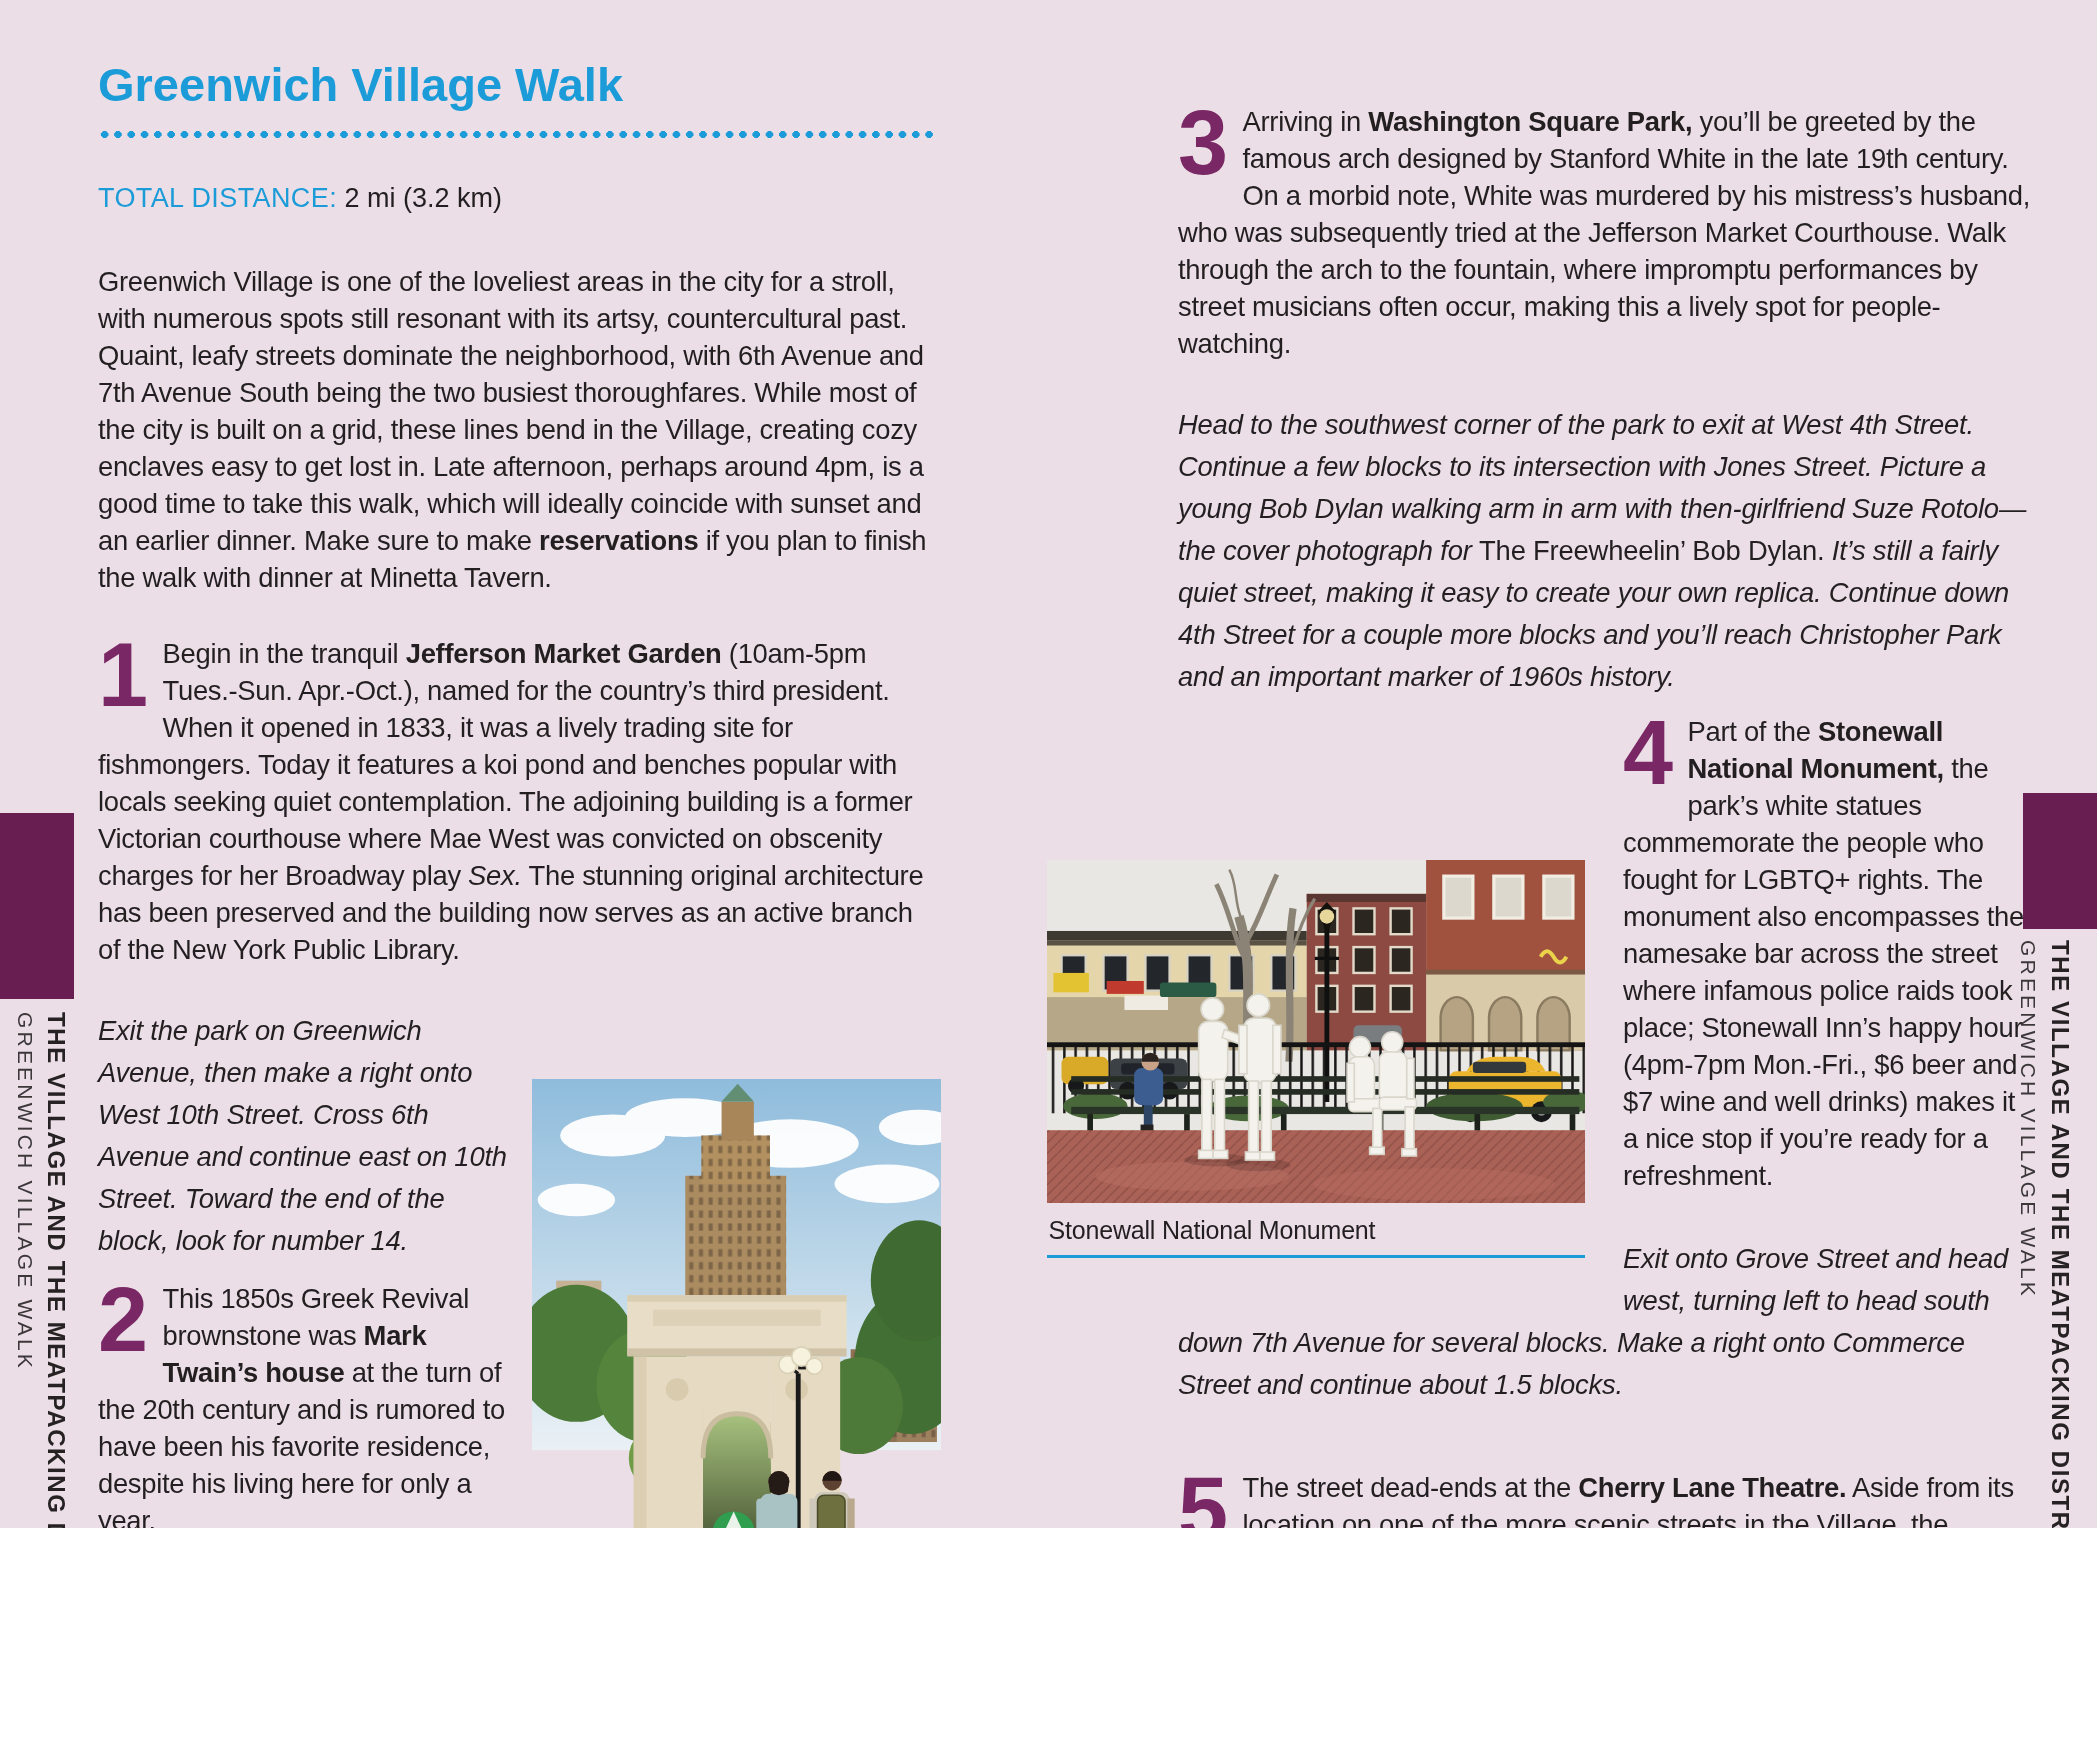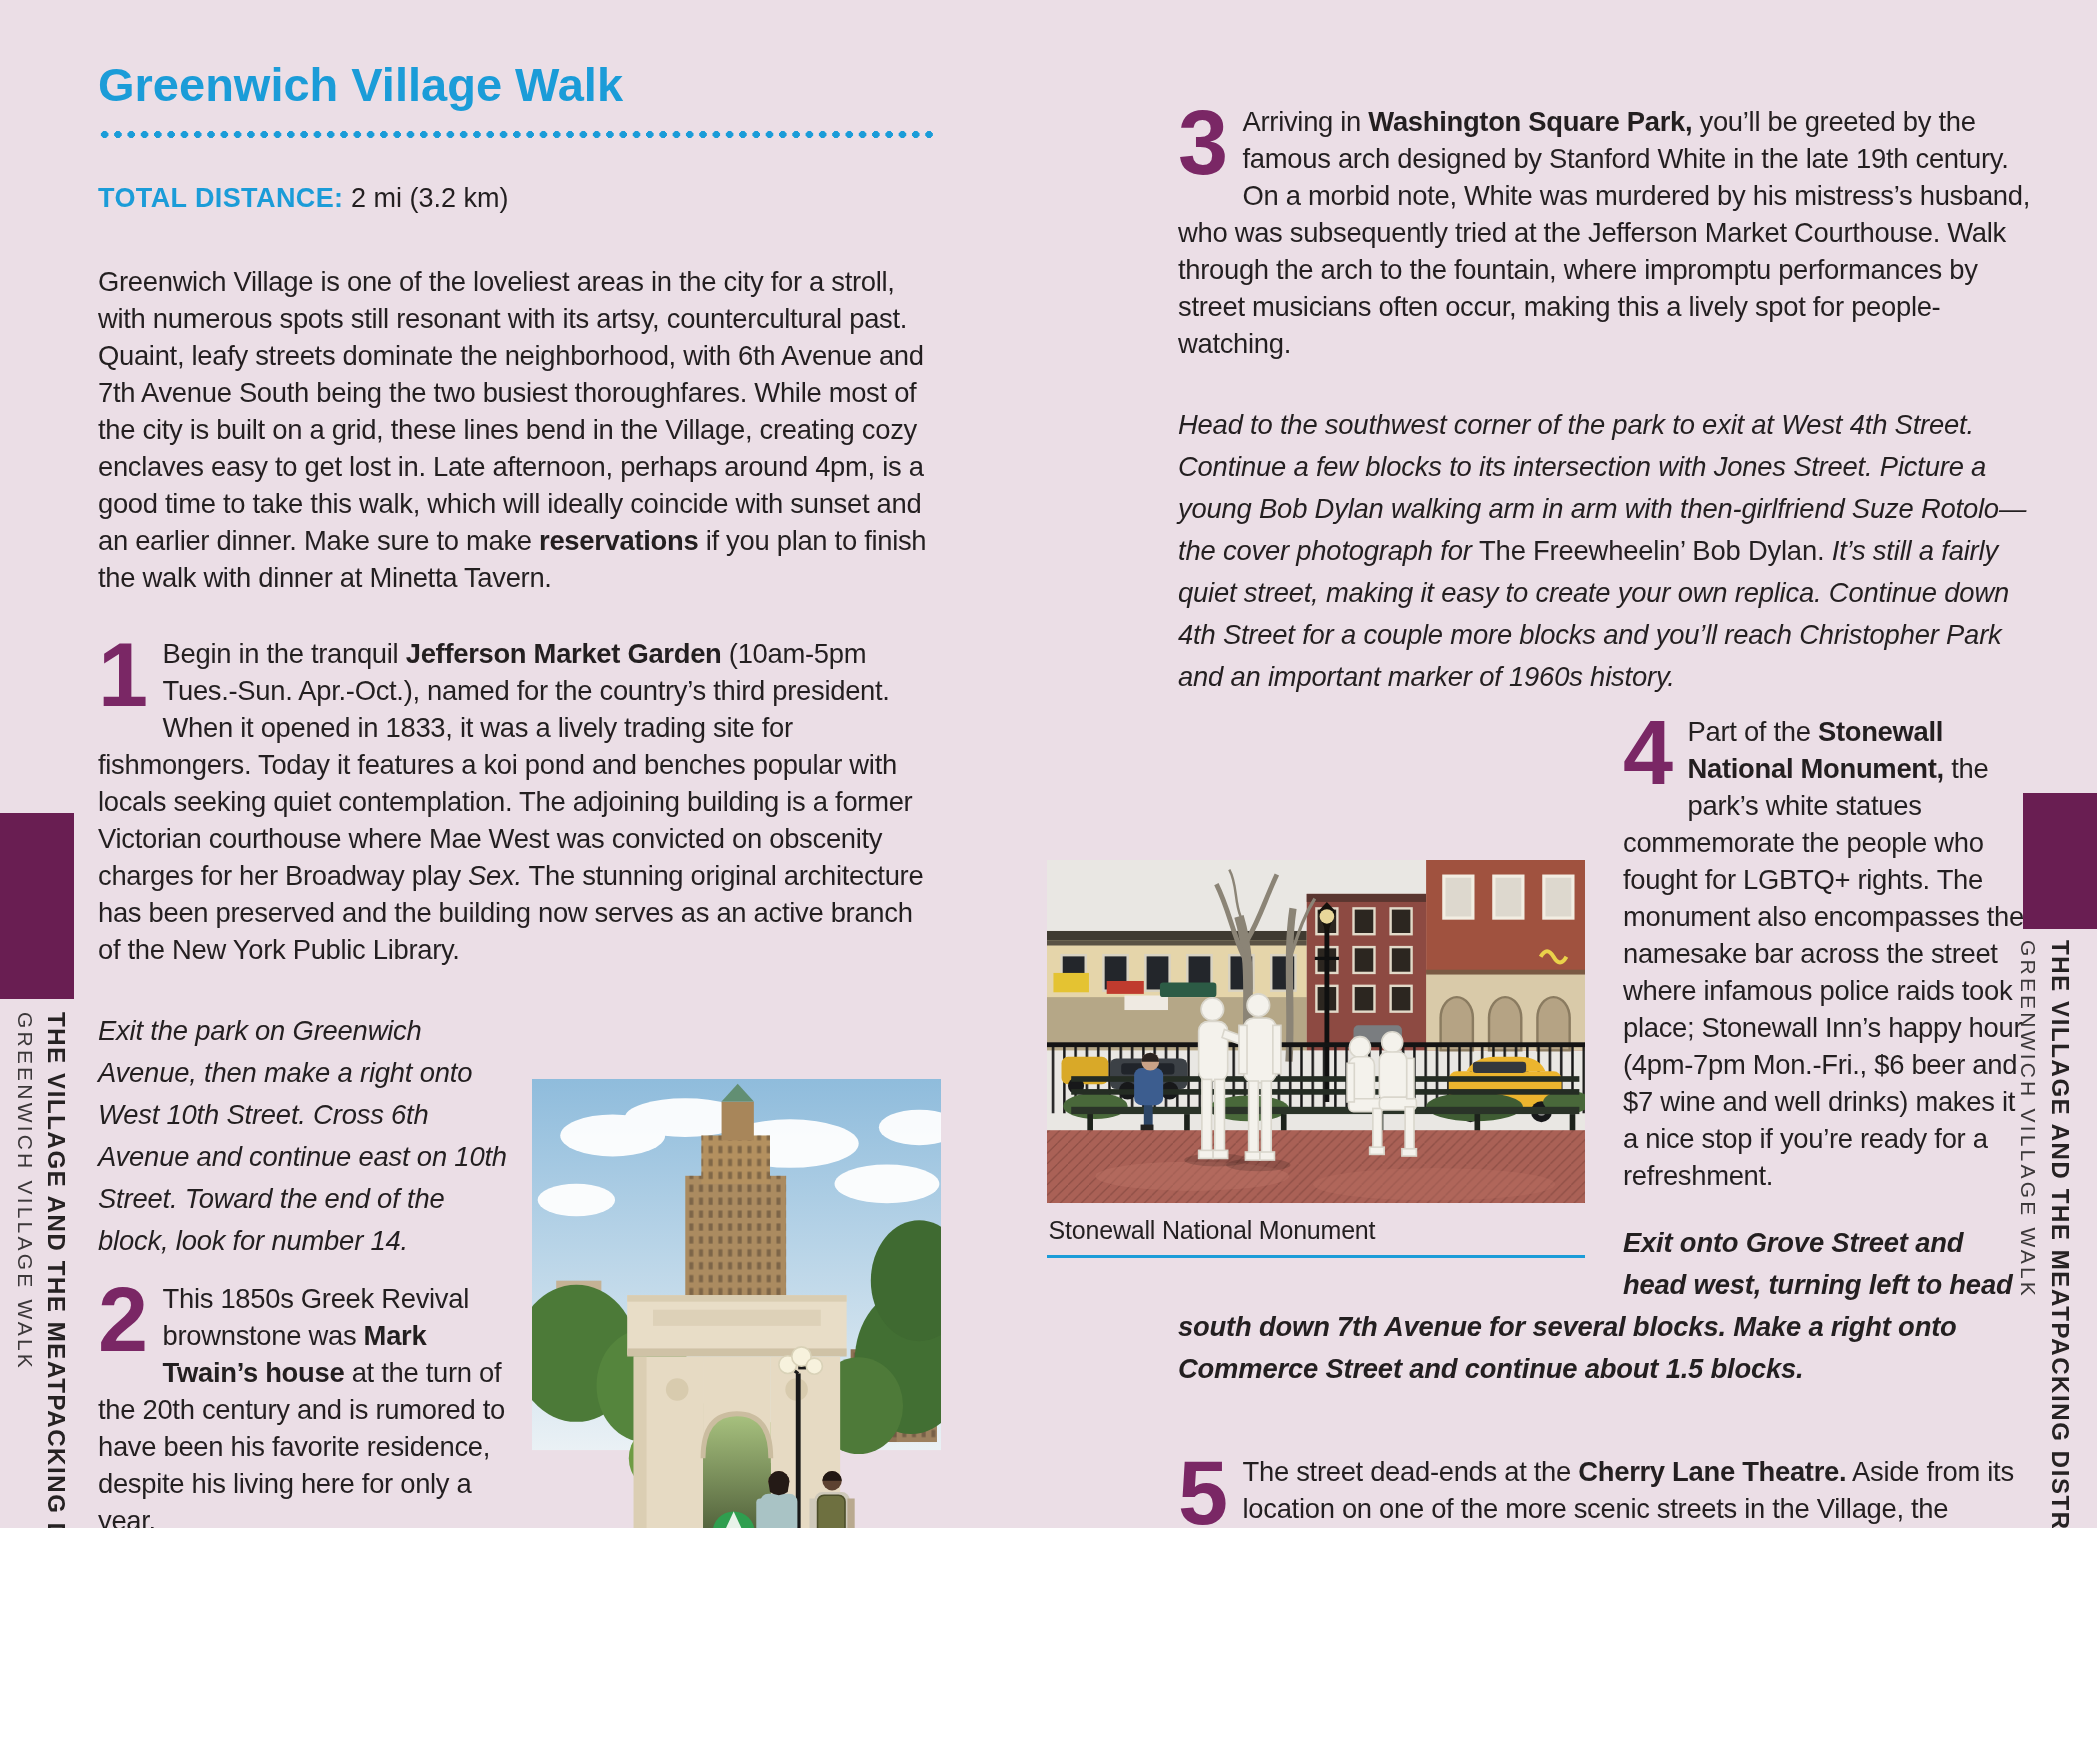--- a/index.html
+++ b/index.html
@@ -10,21 +10,21 @@
     position:relative; width:2097px; height:1528px; background:var(--bg);
     font-family:"Liberation Sans", sans-serif; color:var(--ink); overflow:hidden;
   }
   
   .col-left{position:absolute; left:98px; top:50px; width:843px;}
   .walk-title{margin:11.3px 0 0; font-size:47px; line-height:48px; font-weight:800; color:var(--blue); letter-spacing:0px;}
   .dotted-rule{margin-top:21px; height:9px; width:839px;
     background-image:radial-gradient(circle 3.7px, var(--blue) 3.6px, rgba(0,0,0,0) 3.8px);
     background-size:13.3px 9px; background-repeat:repeat-x;}
   .stats{margin-top:40px; font-size:27px; line-height:39px;}
-  .stat-label{color:var(--blue); font-weight:700; letter-spacing:0.4px;}
+  .stat-label{color:var(--blue); font-weight:400; letter-spacing:0.4px;}
   .stat-value{color:var(--ink);text-align:center;}
   .body-p{margin:0; font-size:27.4px; line-height:37px; letter-spacing:-0.3px;}
   .intro{margin-top:45px;}
   .step{margin-top:39px;}
   .step .num{float:left; font-size:90px; line-height:74px; height:74px; font-weight:700;
     color:var(--purple); margin:3.2px 14.5px 0 0;}
   .dir{margin:0; font-style:italic; font-size:27.4px; line-height:42px; letter-spacing:-0.2px;}
   .seg-b{font-weight:700;}
   .seg-i{font-style:italic;}
   .seg-r{font-style:normal;margin-top:25px;}
@@ -36,21 +36,21 @@
   figure{margin:0; padding:0;}
   .photo-left{float:right; width:409px; margin:69px 0 0 19.4px;}
   .photo-right{float:left; width:538px; margin:147px 38px 0 -131px; padding-bottom:47px;}
   .photo-svg{display:block; width:100%; height:auto;}
   figcaption{font-size:25px; line-height:29px; padding:13px 3.2px 9.7px 1.6px;
     border-bottom:3.2px solid var(--blue); color:var(--ink); letter-spacing:-0.2px;}
   
   .col-right{position:absolute; left:1178px; top:103px; width:855px;}
   .dir-r1{margin-top:42px;}
   .step4{margin-top:14.5px;}
-  .dir-r2{margin-top:28px;font-weight:bold;}
+  .dir-r2{margin-top:44px;}
   .step5{clear:both; padding-top:24px;}
   
   .tab{position:absolute; width:74px; background:var(--tab);}
   .tab-left{left:0; top:813px; height:186px;}
   .tab-right{right:0; top:793px; height:136px;}
   .vtext{position:absolute; writing-mode:vertical-rl; text-orientation:mixed; line-height:1; white-space:nowrap;}
   .spine-bold{font-weight:700; font-size:24px; letter-spacing:1.6px; color:#262223;}
   .spine-light{font-size:21px; letter-spacing:3.2px; color:#3c383a;}
   .spine-bold-l{left:44px; top:1012px;}
   .spine-light-l{left:14.5px; top:1012px;}

